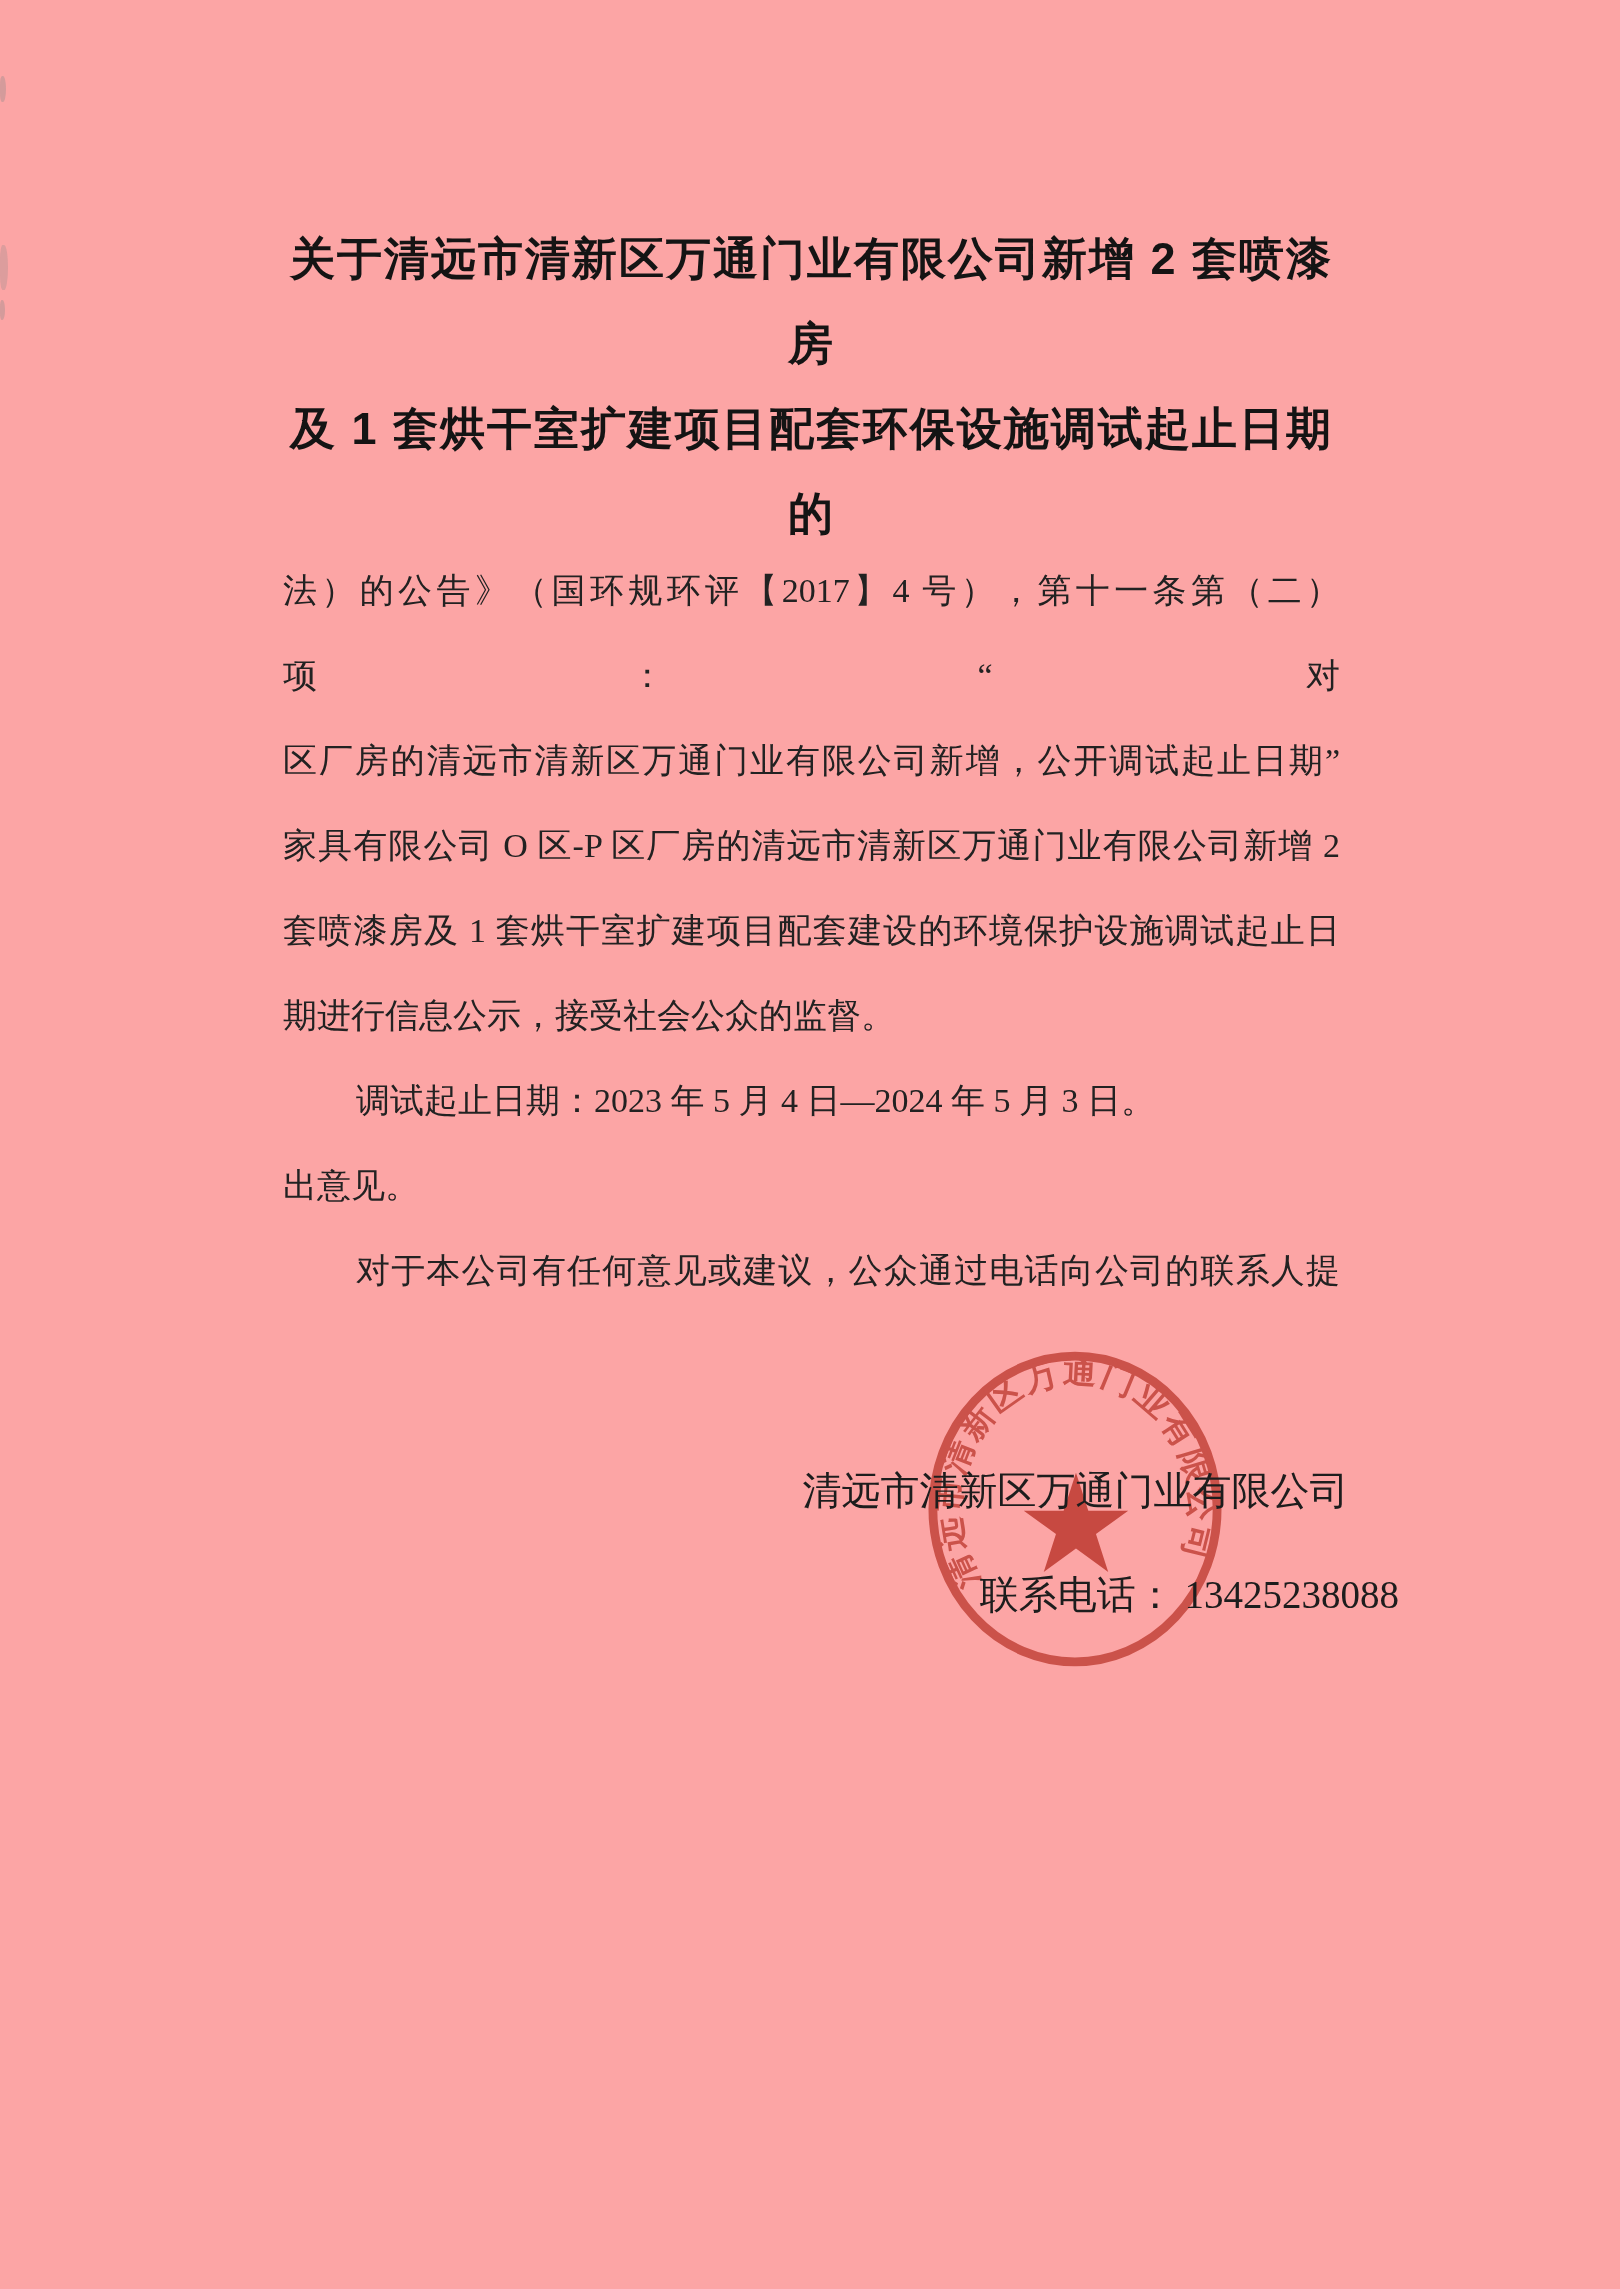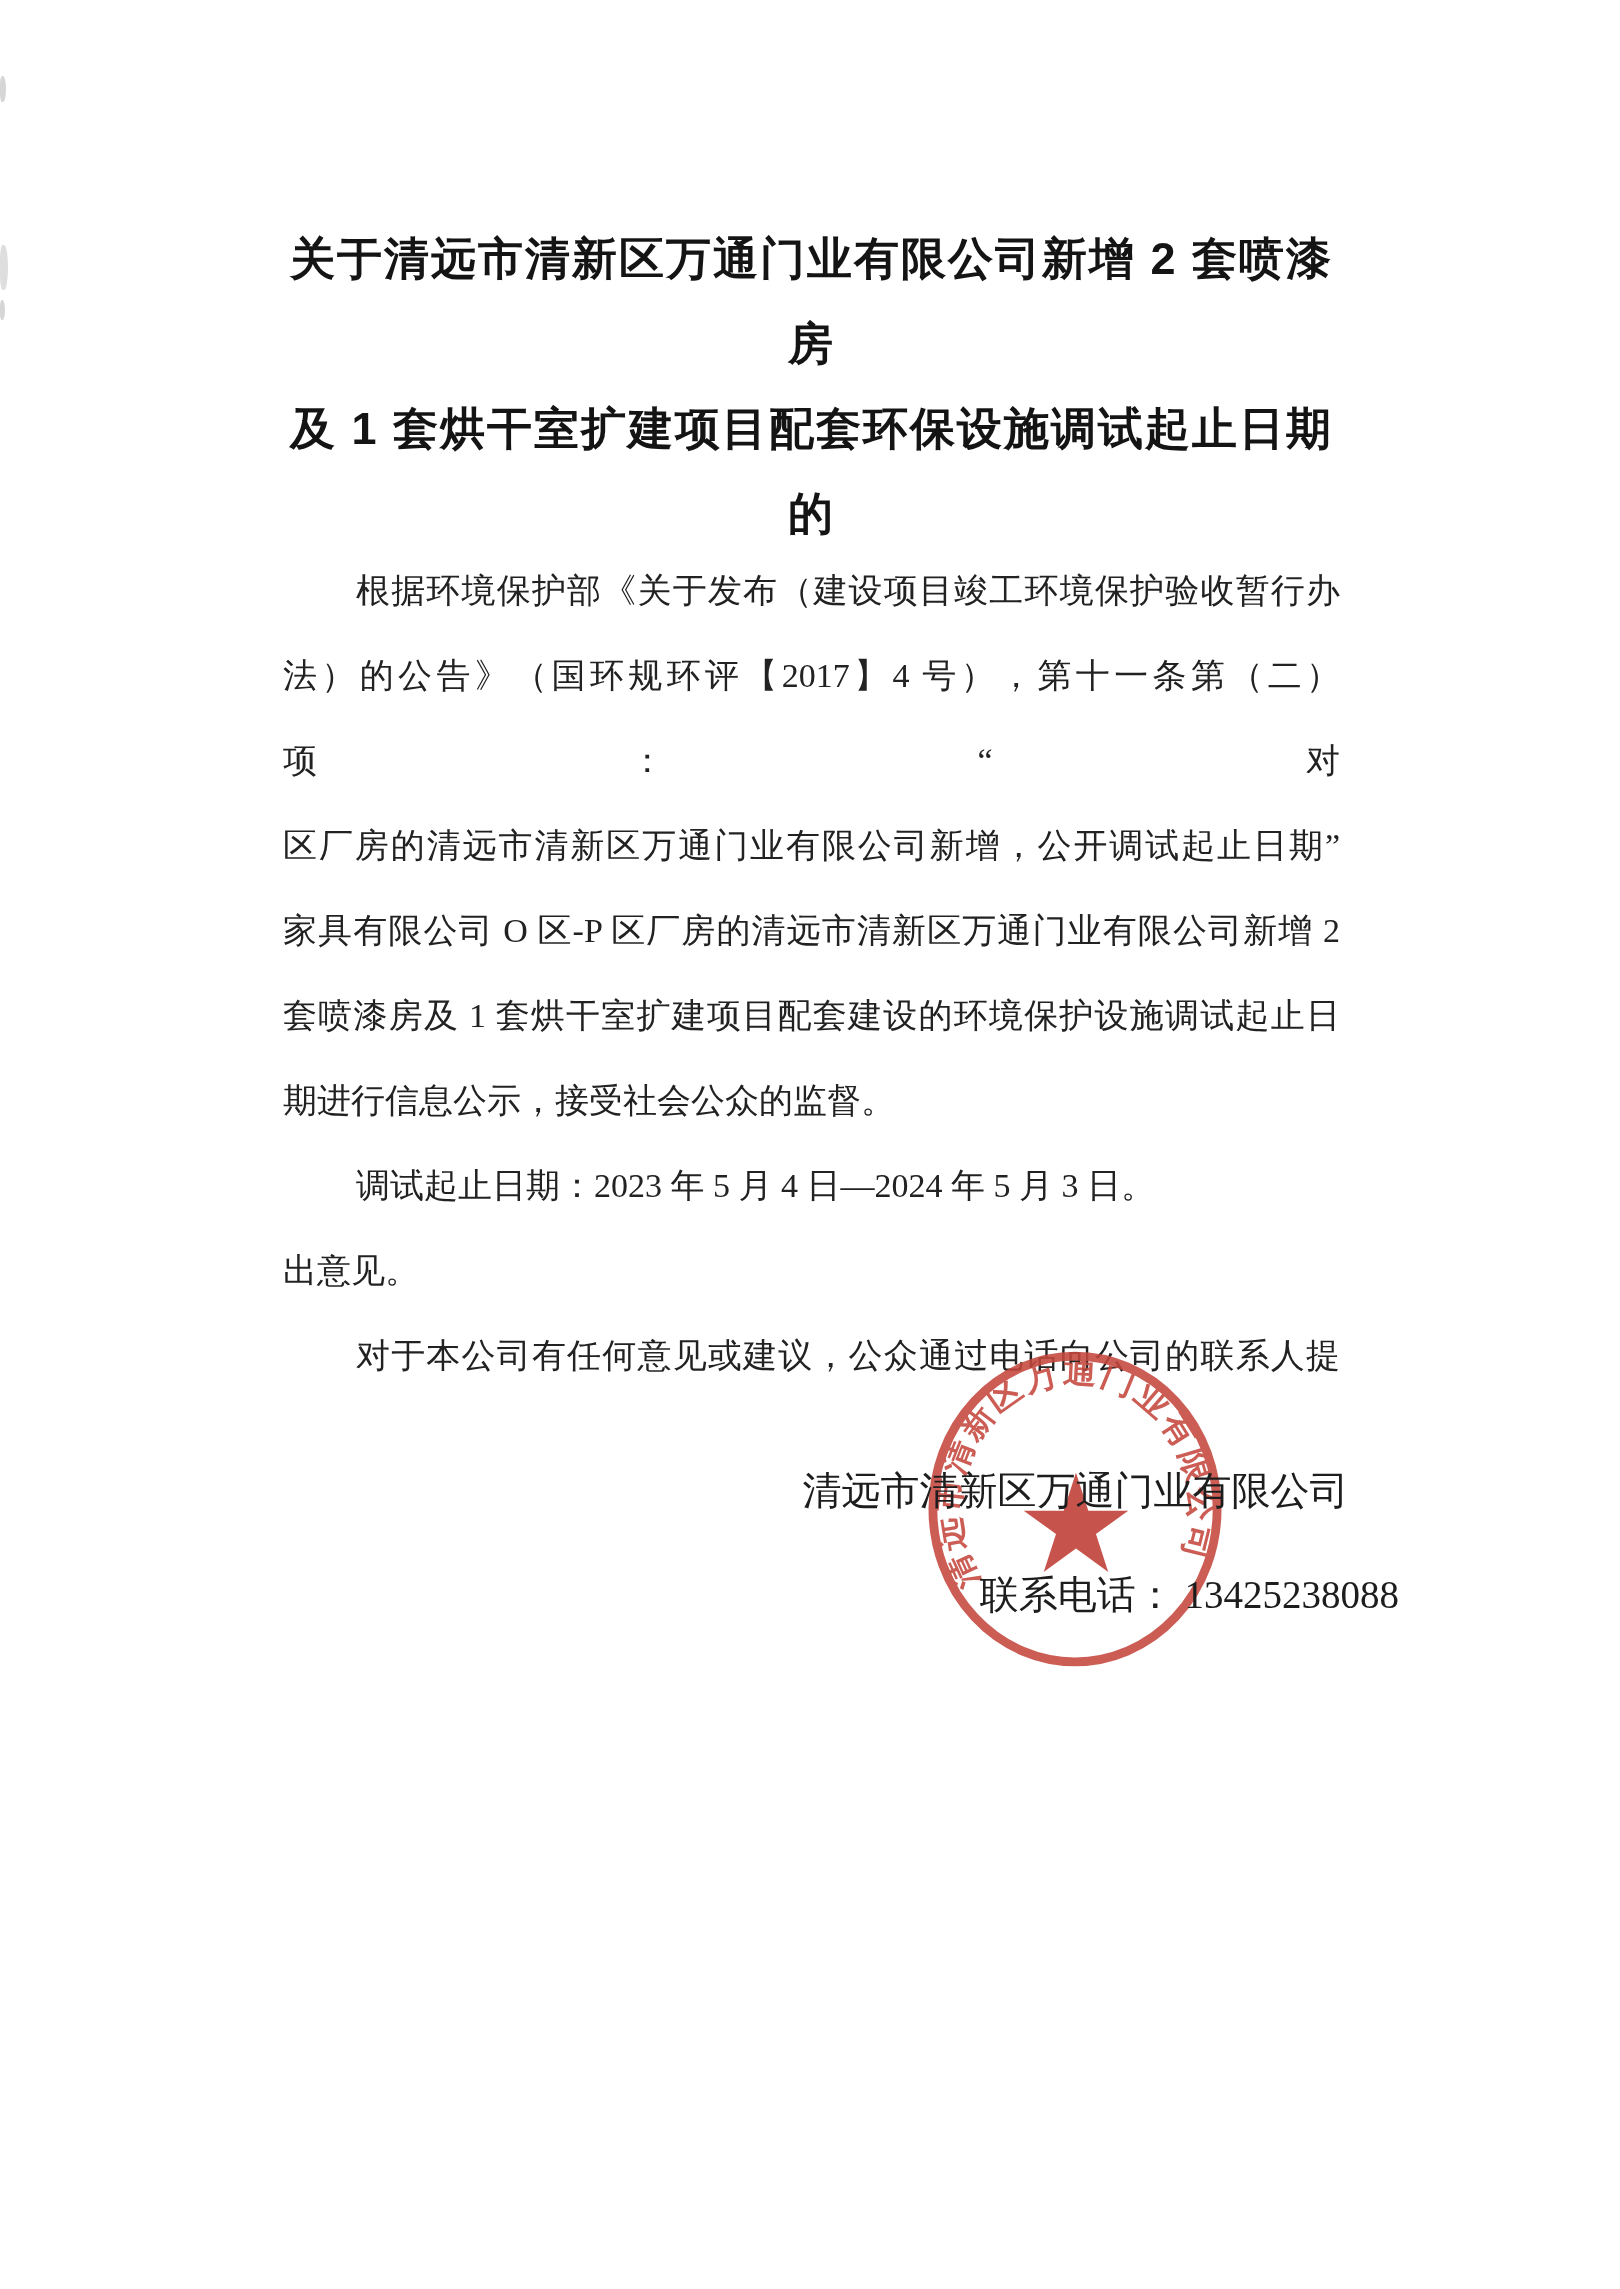--- a/index.html
+++ b/index.html
@@ -1,21 +1,21 @@
 <!DOCTYPE html>
 <html><head>
 <meta charset="utf-8">
 <title>公示</title>
 <style>
   html,body{margin:0;padding:0;background:#e8e8e8;}
   .page{
     position:relative;
     width:1620px;height:2290px;
     margin:0 auto;
-    background:#ffffff;
+    background:#fca5a5;
     overflow:hidden;
     font-family:"Liberation Serif",serif;
     color:#1f1f1f;
   }
   
   .smudge{position:absolute;left:0;background:#8a8a8a;opacity:.35;border-radius:40% 60% 60% 40%;}
   .smudge.s1{top:76px;width:5.9px;height:25.5px;}
   .smudge.s2{top:245px;width:7.8px;height:45px;opacity:.28;}
   .smudge.s3{top:300px;width:4.9px;height:19.6px;}
 
@@ -60,21 +60,20 @@
   <div class="smudge s1"></div>
   <div class="smudge s2"></div>
   <div class="smudge s3"></div>
 
   <div class="title">
     <div>关于清远市清新区万通门业有限公司新增 2 套喷漆房</div>
     <div>及 1 套烘干室扩建项目配套环保设施调试起止日期的</div>
   </div>
 
   <div class="doc-body">
-    <div class="bline indent fill">根据环境保护部《关于发布（建设项目竣工环境保护验收暂行办</div>
     <div class="bline fill">法）的公告》（国环规环评【2017】4 号），第十一条第（二）项：“对</div>
     <div class="bline fill">区厂房的清远市清新区万通门业有限公司新增，公开调试起止日期”</div>
     <div class="bline fill">家具有限公司 O 区-P 区厂房的清远市清新区万通门业有限公司新增 2</div>
     <div class="bline fill">套喷漆房及 1 套烘干室扩建项目配套建设的环境保护设施调试起止日</div>
     <div class="bline">期进行信息公示，接受社会公众的监督。</div>
     <div class="bline indent">调试起止日期：2023 年 5 月 4 日—2024 年 5 月 3 日。</div>
     <div class="bline">出意见。</div>
     <div class="bline indent fill">对于本公司有任何意见或建议，公众通过电话向公司的联系人提</div>
   </div>
 

